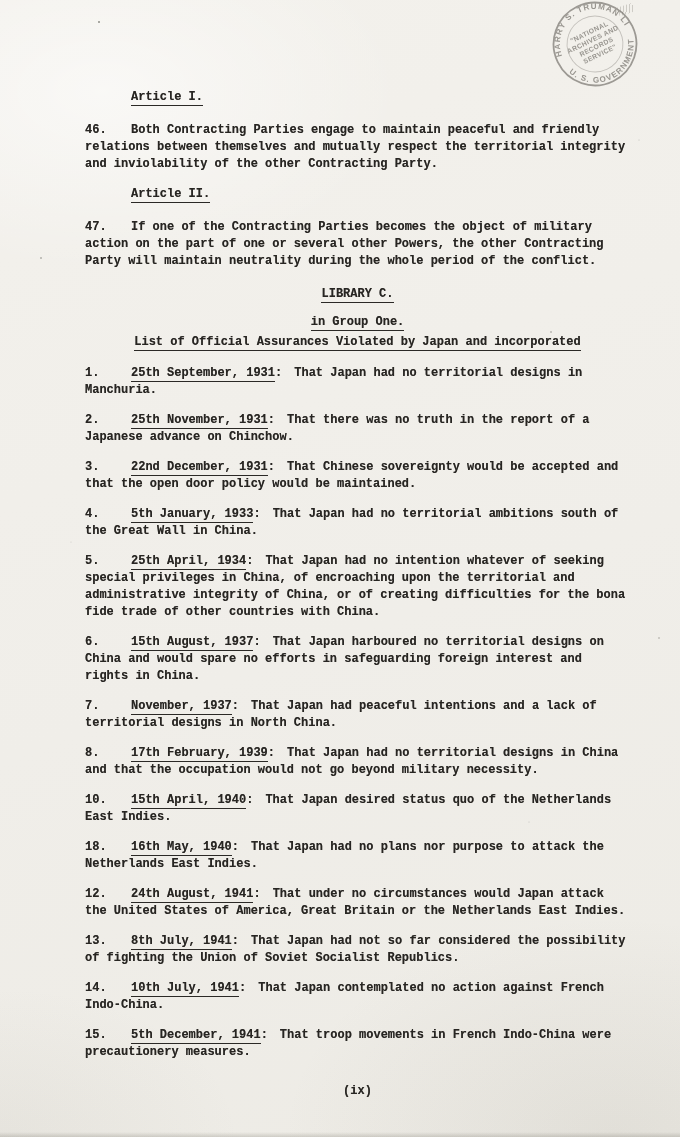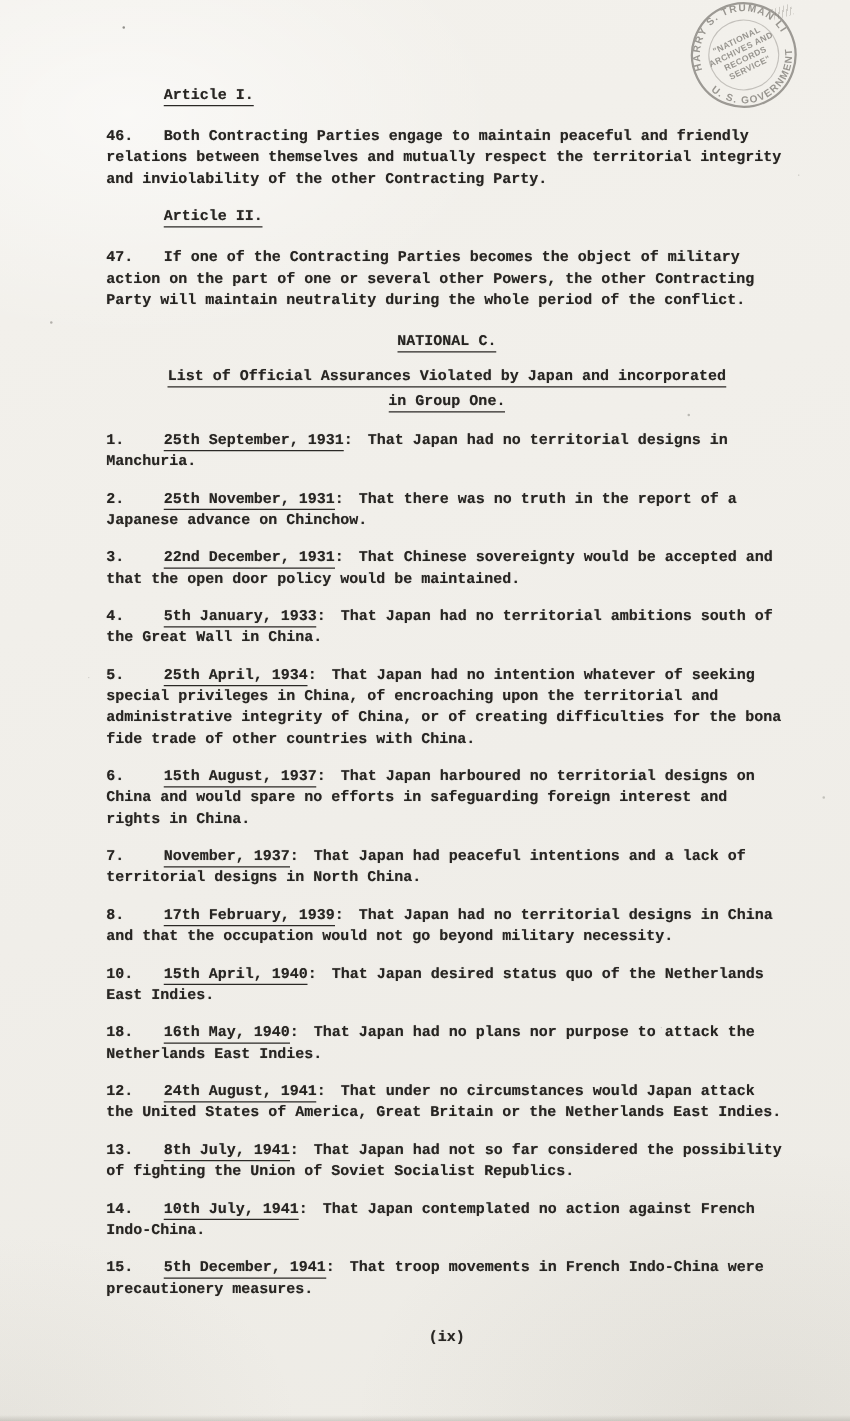--- a/index.html
+++ b/index.html
@@ -9,21 +9,21 @@
     background-image:
       radial-gradient(ellipse 500px 300px at 15% 8%, rgba(255,255,255,.55), rgba(255,255,255,0) 60%),
       radial-gradient(ellipse 600px 400px at 90% 100%, rgba(120,115,100,.10), rgba(120,115,100,0) 55%),
       radial-gradient(ellipse 400px 250px at 0% 100%, rgba(130,125,110,.08), rgba(130,125,110,0) 60%),
       linear-gradient(160deg,#f3f1ec 0%,#f0eee9 55%,#edebe5 100%);
     font-family:"Liberation Mono","DejaVu Sans Mono",monospace;
     color:#272522;
   }
   .page-content{
     position:relative;
-    padding:68px 50px 0 85px;
+    padding:89px 50px 0 85px;
     font-size:12px;
     line-height:17px;
     font-weight:bold;
     text-shadow:0 0 .6px rgba(45,42,38,.55);
   }
   .u{border-bottom:1.6px solid #2b2926;padding-bottom:.5px;}
   .article-heading{
     margin:0 0 13px 46px;
     font-size:12px;font-weight:bold;
   }
@@ -96,24 +96,24 @@
 <div class="specks"></div>
 
 <div class="page-content">
 
   <h2 class="article-heading"><span class="u">Article I.</span></h2>
   <p class="para"><span class="num">46.</span><span>Both Contracting Parties engage to maintain peaceful and friendly relations between themselves and mutually respect the territorial integrity and inviolability of the other Contracting Party.</span></p>
 
   <h2 class="article-heading"><span class="u">Article II.</span></h2>
   <p class="para"><span class="num">47.</span><span>If one of the Contracting Parties becomes the object of military action on the part of one or several other Powers, the other Contracting Party will maintain neutrality during the whole period of the conflict.</span></p>
 
-  <h2 class="appendix-heading"><span class="u">NATIONAL C.</span></h2>
+  <h2 class="appendix-heading"><span class="u">LIBRARY C.</span></h2>
   <div class="appendix-title">
+    <span class="tline"><span class="u">in Group One.</span></span>
     <span class="tline"><span class="u">List of Official Assurances Violated by Japan and incorporated</span></span>
-    <span class="tline"><span class="u">in Group One.</span></span>
   </div>
 
   <p class="entry"><span class="num">1.</span><span class="u">25th September, 1931</span><span>:</span><span class="sp"></span><span>That Japan had no territorial designs in Manchuria.</span></p>
 
   <p class="entry"><span class="num">2.</span><span class="u">25th November, 1931</span><span>:</span><span class="sp"></span><span>That there was no truth in the report of a Japanese advance on Chinchow.</span></p>
 
   <p class="entry"><span class="num">3.</span><span class="u">22nd December, 1931</span><span>:</span><span class="sp"></span><span>That Chinese sovereignty would be accepted and that the open door policy would be maintained.</span></p>
 
   <p class="entry"><span class="num">4.</span><span class="u">5th January, 1933</span><span>:</span><span class="sp"></span><span>That Japan had no territorial ambitions south of the Great Wall in China.</span></p>
 

